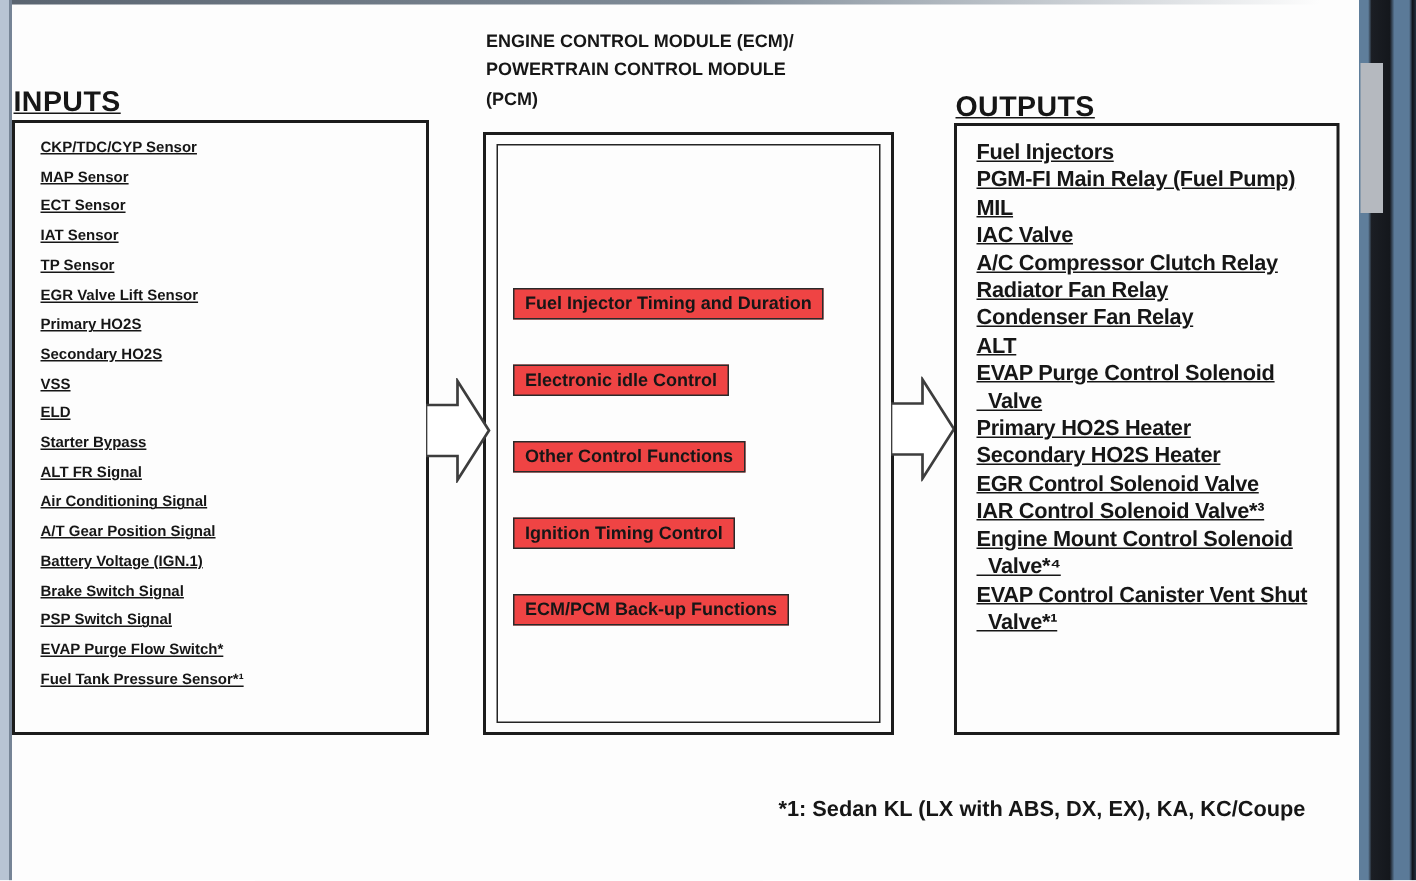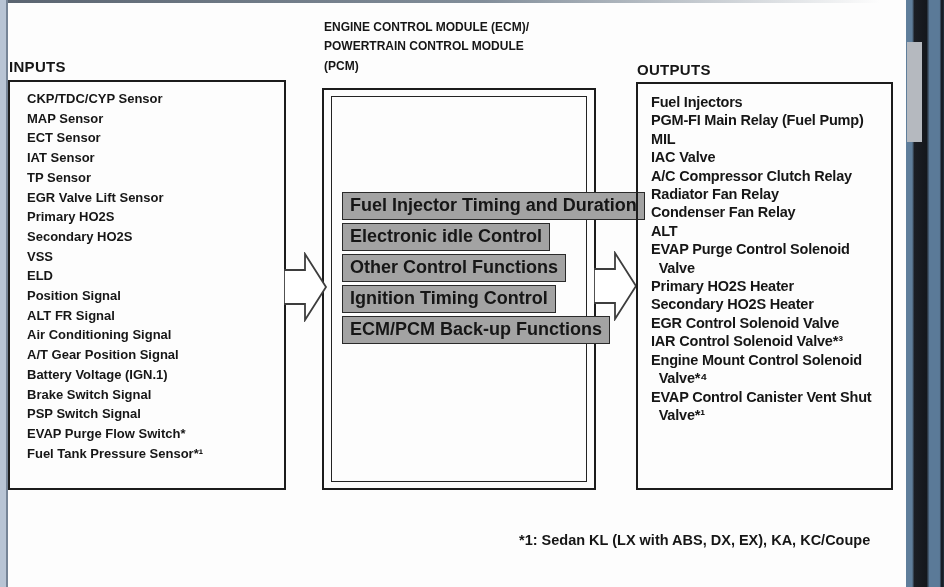--- a/index.html
+++ b/index.html
@@ -15,35 +15,35 @@
                  background:#b8c4d4; border-right:2px solid #76markdown; border-right:2px solid #768496; }
   .edge-top    { position:absolute; left:0; top:0; width:880px; height:3px;
                  background:linear-gradient(to right,#5a6470,#828e9a 55%,rgba(130,142,154,0)); }
   .edge-right  { position:absolute; left:906px; top:0; width:38px; height:587px;
                  background:linear-gradient(to right,
                    #5f7e9b 0%, #5f7e9b 16%, #1b1e24 22%, #14171c 54%,
                    #5b7a98 62%, #5b7a98 88%, #10141a 94%, #23313f 100%); }
   .edge-highlight { position:absolute; left:907px; top:42px; width:15px; height:100px;
                  background:#b5b9bf; }
   
-  .heading { position:absolute; font-size:15px; letter-spacing:.3px; white-space:pre; }
+  .heading { position:absolute; font-size:19px; letter-spacing:.3px; white-space:pre;text-decoration:underline; }
   
   .big-box { position:absolute; border:2px solid #1c1c1c; background:transparent; box-sizing:border-box; }
   .inputs-box  { left:8px;   top:80px; width:278px; height:410px; padding:7px 0 0 17px; }
   .outputs-box { left:636px; top:82px; width:257px; height:408px; padding:9px 0 0 13px; }
-  .in-item  { font-size:13px; line-height:19.7px; white-space:pre; }
-  .out-item { font-size:14.5px; line-height:18.4px; white-space:pre; letter-spacing:-0.2px; }
+  .in-item  { font-size:10px; line-height:19.7px; white-space:pre;text-decoration:underline; }
+  .out-item { font-size:14.5px; line-height:18.4px; white-space:pre; letter-spacing:-0.2px;text-decoration:underline; }
   
   .ecm-title { position:absolute; left:324px; top:18px; font-size:12px; line-height:19.3px; white-space:pre; }
   .ecm-outer { left:322px; top:88px; width:274px; height:402px; }
   .ecm-inner { position:absolute; left:7px; top:6px; right:7px; bottom:6px;
                border:1.5px solid #242424; }
   .fn-col { position:absolute; left:342px; top:192px; display:flex; flex-direction:column; align-items:flex-start; }
-  .fn-box { border:1.7px solid #2a2a2a; padding:2px 7px 3px 7px; margin-bottom:3px;
-            font-size:18px; white-space:pre; background:#a3a3a3; }
+  .fn-box { border:1.7px solid #2a2a2a; padding:2px 7px 3px 7px; margin-bottom:30px;
+            font-size:12px; white-space:pre; background:#ef4444; }
   
   .arrow { position:absolute; width:44px; height:70px; }
   .arrow-left  { left:284px; top:252px; }
   .arrow-right { left:594px; top:251px; }
   
   .footnotes { position:absolute; left:519px; top:492px; font-size:14.5px; line-height:19.3px; white-space:pre; }
 </style>
 </head>
 <body>
 
@@ -59,21 +59,21 @@
     <div class="in-item">CKP/TDC/CYP Sensor</div>
     <div class="in-item">MAP Sensor</div>
     <div class="in-item">ECT Sensor</div>
     <div class="in-item">IAT Sensor</div>
     <div class="in-item">TP Sensor</div>
     <div class="in-item">EGR Valve Lift Sensor</div>
     <div class="in-item">Primary HO2S</div>
     <div class="in-item">Secondary HO2S</div>
     <div class="in-item">VSS</div>
     <div class="in-item">ELD</div>
-    <div class="in-item">Position Signal</div>
+    <div class="in-item">Starter Bypass</div>
     <div class="in-item">ALT FR Signal</div>
     <div class="in-item">Air Conditioning Signal</div>
     <div class="in-item">A/T Gear Position Signal</div>
     <div class="in-item">Battery Voltage (IGN.1)</div>
     <div class="in-item">Brake Switch Signal</div>
     <div class="in-item">PSP Switch Signal</div>
     <div class="in-item">EVAP Purge Flow Switch*</div>
     <div class="in-item">Fuel Tank Pressure Sensor*¹</div>
   </div>
 

